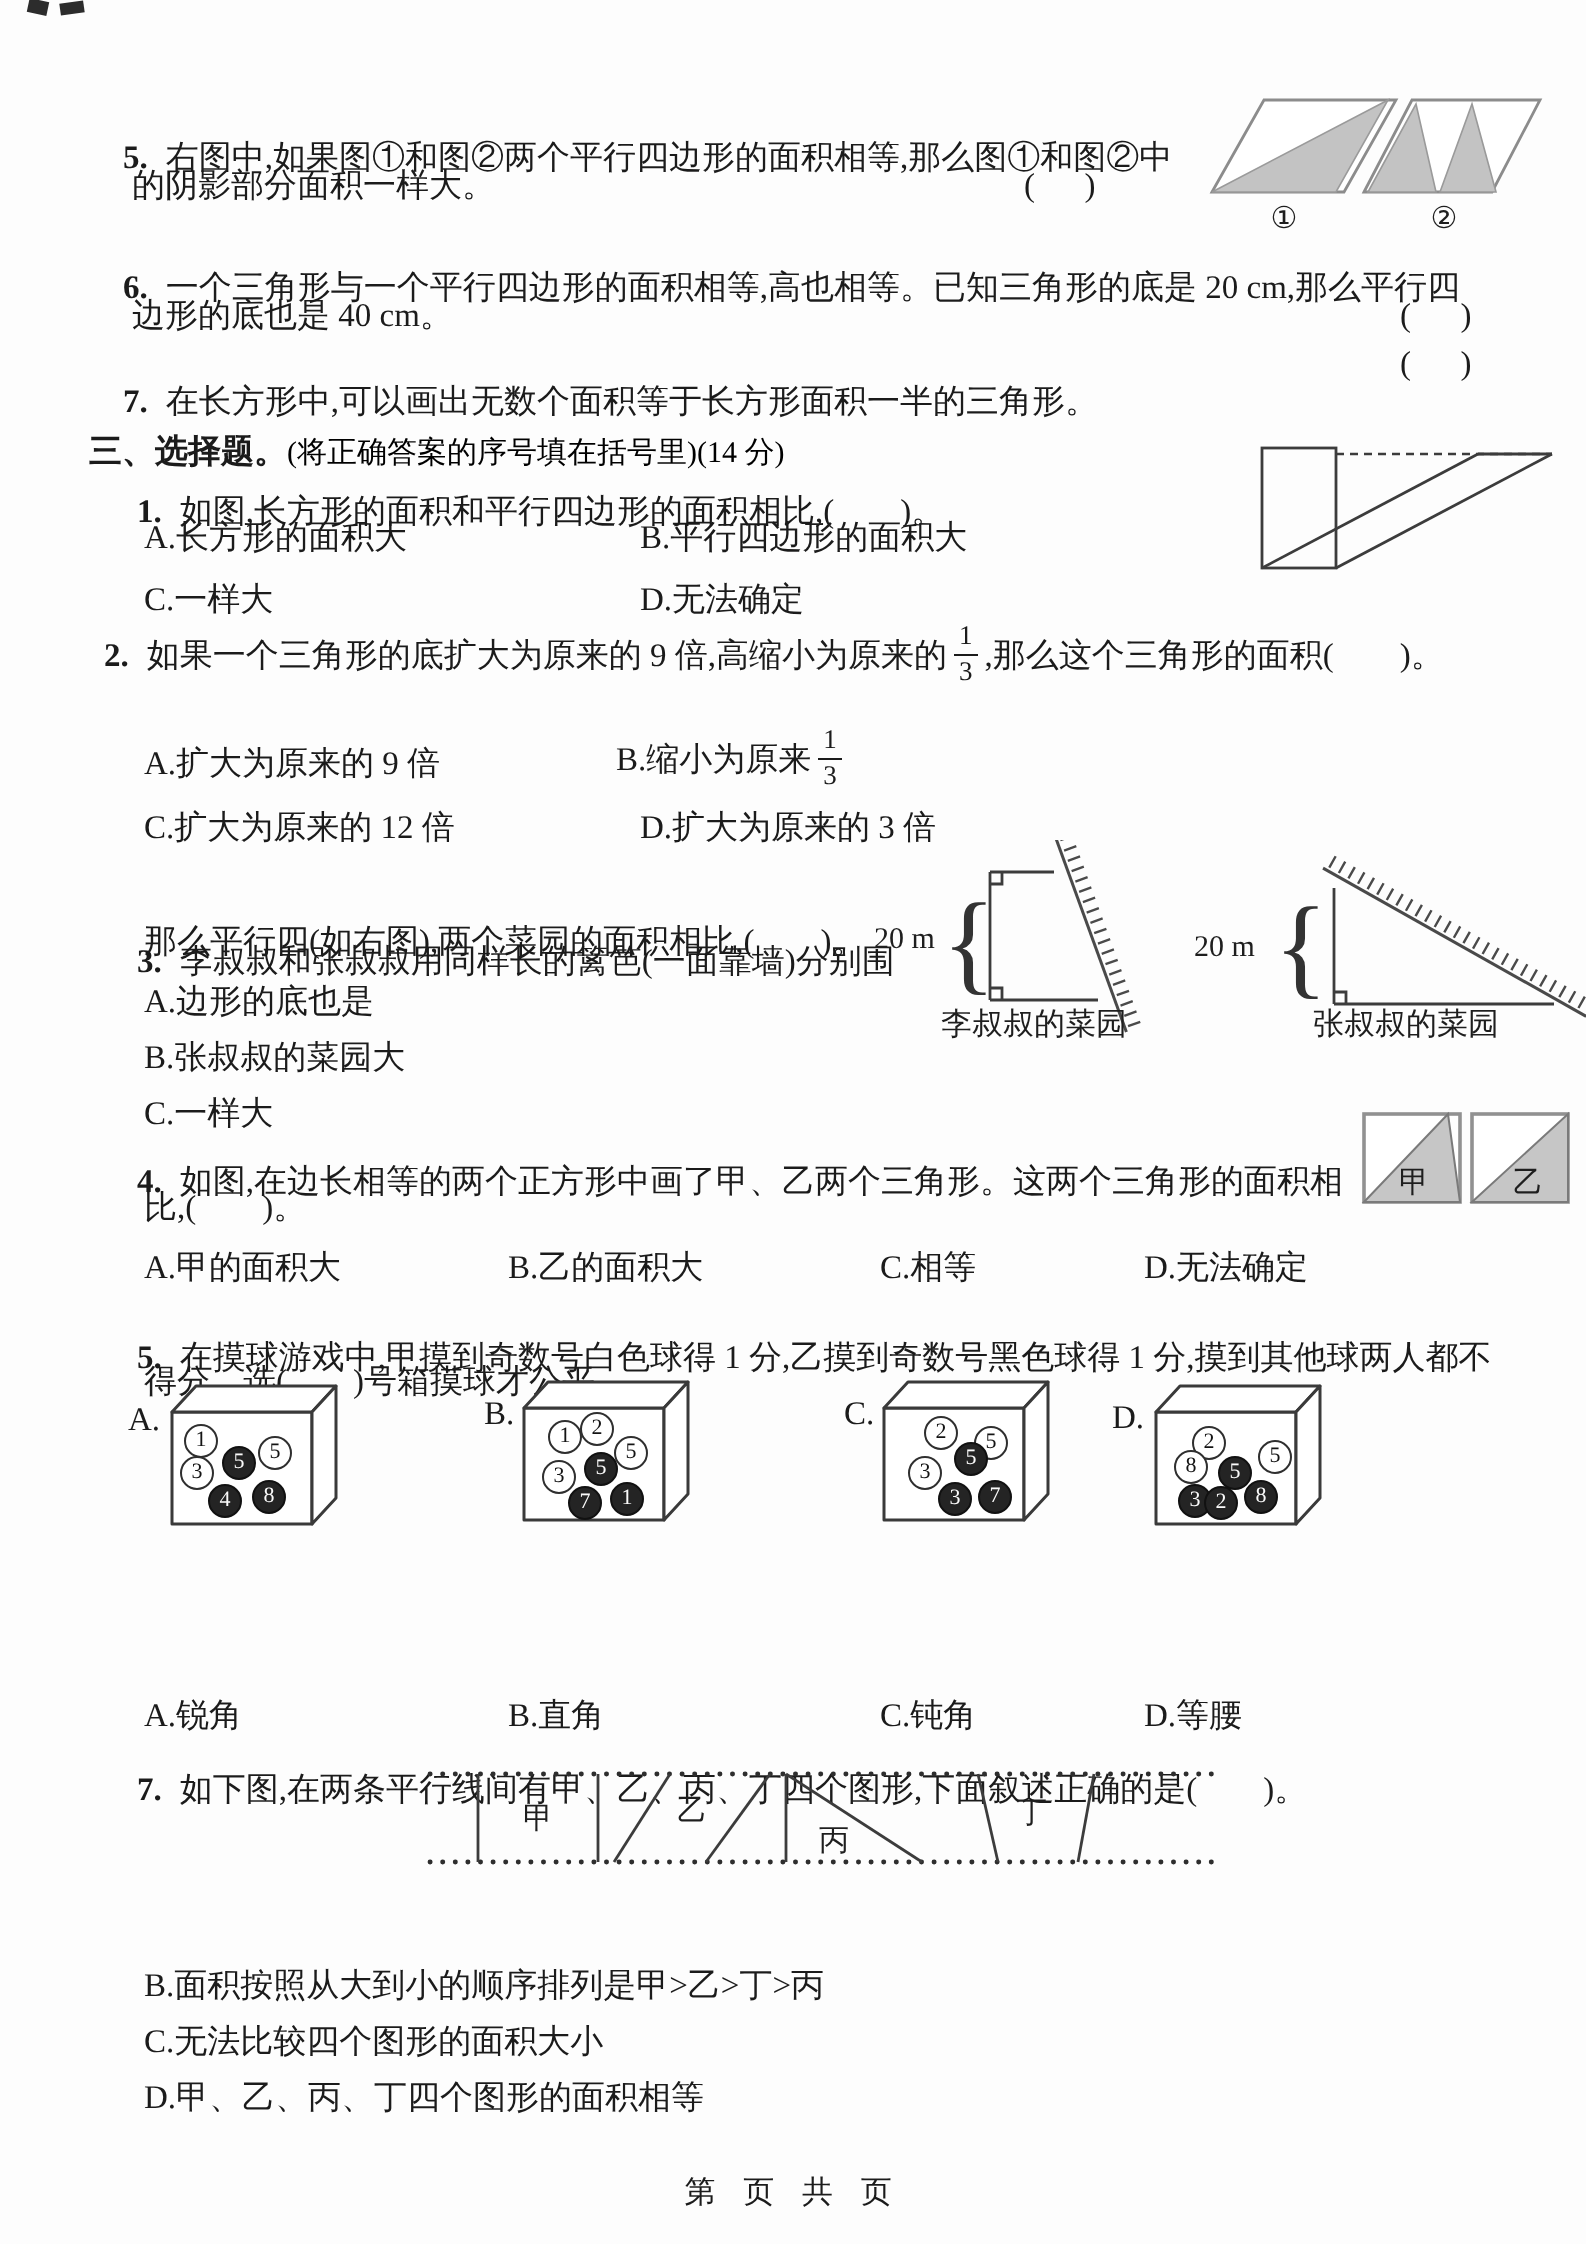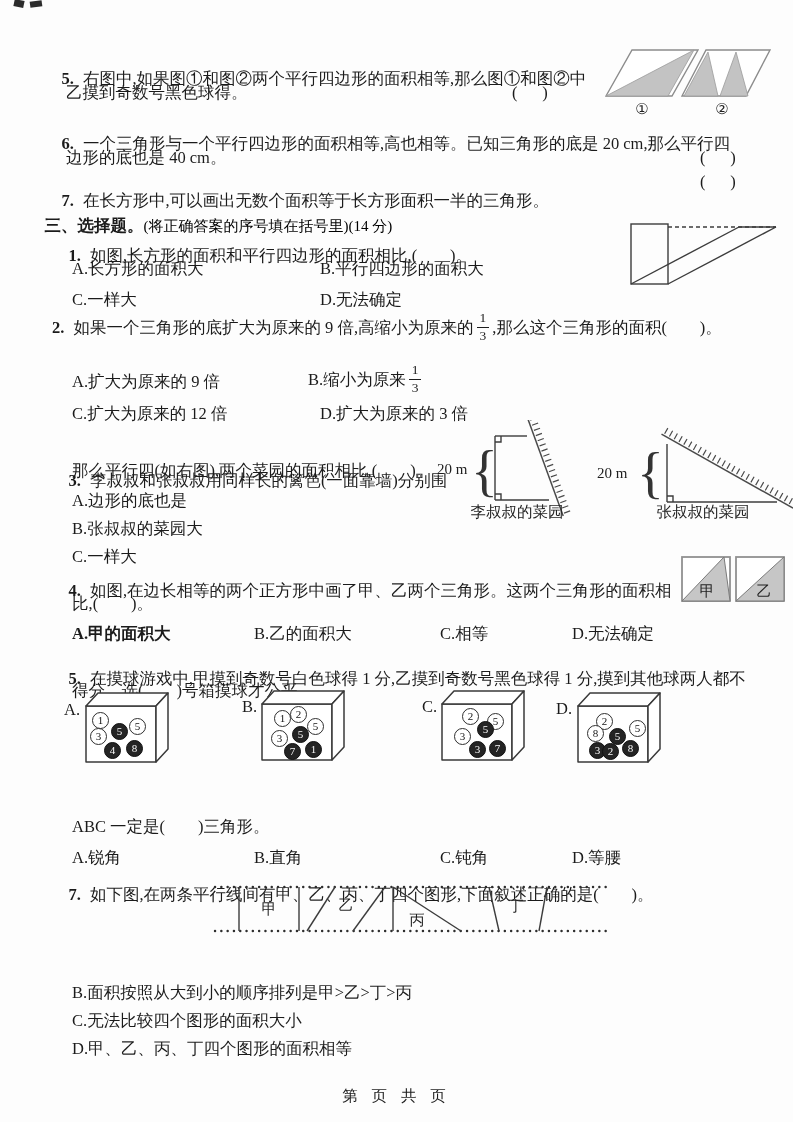--- a/index.html
+++ b/index.html
@@ -45,21 +45,21 @@
 <body>
 
 <div class="page">
 
   <div class="artifact" style="left:14px;top:0;width:10px;height:7px;transform:rotate(12deg);"></div>
   <div class="artifact" style="left:30px;top:1px;width:12px;height:6px;transform:rotate(-8deg);"></div>
 
   <div class="t" style="left:45px;top:50px;">
     <span class="qnum">5.</span><span>右图中,如果图①和图②两个平行四边形的面积相等,那么图①和图②中</span>
   </div>
-  <div class="t" style="left:66px;top:83px;">乙摸到奇数号黑色球得。</div>
+  <div class="t" style="left:66px;top:83px;">的阴影部分面积一样大。</div>
   <div class="t" style="left:512px;top:83px;">(      )</div>
 
   <svg class="fig" style="left:602px;top:44px;" width="190" height="74" viewBox="0 0 190 74">
     <polygon class="pg" points="4,52 30,6 96,6 70,52"></polygon>
     <polygon class="sh" points="4,52 92,6 66,52"></polygon>
     <polygon class="pg" points="80,52 104,6 168,6 144,52"></polygon>
     <polygon class="sh" points="82,52 106,8 116,52"></polygon>
     <polygon class="sh" points="118,52 134,8 146,52"></polygon>
     <text class="circ" x="40" y="70">①</text>
     <text class="circ" x="120" y="70">②</text>
@@ -139,21 +139,21 @@
       <line class="wall" x1="-4" y1="0" x2="147" y2="0"></line>
       <line class="hatch" x1="-2" y1="-5" x2="147" y2="-5"></line>
     </g>
     <text class="cap" x="108" y="97">张叔叔的菜园</text>
   </svg>
 
   <div class="t" style="left:52px;top:562px;">
     <span class="qnum">4.</span><span>如图,在边长相等的两个正方形中画了甲、乙两个三角形。这两个三角形的面积相</span>
   </div>
   <div class="t" style="left:72px;top:594px;">比,(        )。</div>
-  <div class="t" style="left:72px;top:624px;font-weight:bold;">A.甲的面积大</div>
+  <div class="t" style="left:72px;top:624px;">A.甲的面积大</div>
   <div class="t" style="left:254px;top:624px;">B.乙的面积大</div>
   <div class="t" style="left:440px;top:624px;">C.相等</div>
   <div class="t" style="left:572px;top:624px;">D.无法确定</div>
 
   <svg class="fig" style="left:680px;top:554px;" width="110" height="50" viewBox="0 0 110 50">
     <rect class="sq" x="2" y="3" width="48" height="44"></rect>
     <rect class="sq" x="56" y="3" width="48" height="44"></rect>
     <polygon class="sh2" points="2,47 44,3 50,47"></polygon>
     <polygon class="sh2" points="56,47 104,3 104,47"></polygon>
     <text class="figlabel" x="27" y="42">甲</text>
@@ -192,21 +192,20 @@
     </svg>
   <div class="ball white" style="left: 24px; top: 22px;">2</div><div class="ball white" style="left: 49px; top: 27px;">5</div><div class="ball white" style="left: 16px; top: 42px;">3</div><div class="ball black" style="left: 39px; top: 35px;">5</div><div class="ball black" style="left: 31px; top: 55px;">3</div><div class="ball black" style="left: 51px; top: 54px;">7</div></div>
   <div class="ballbox" style="left:574px;top:688px;">
     <svg width="94" height="80" viewBox="0 0 94 80">
       <rect class="bx" x="4" y="18" width="70" height="56"></rect>
       <path class="bx" d="M4 18 L16 5 L86 5 L74 18 Z"></path>
       <path class="bx" d="M74 18 L86 5 L86 61 L74 74 Z"></path>
     </svg>
   <div class="ball white" style="left: 22px; top: 25px;">2</div><div class="ball white" style="left: 13px; top: 37px;">8</div><div class="ball white" style="left: 55px; top: 32px;">5</div><div class="ball black" style="left: 35px; top: 40px;">5</div><div class="ball black" style="left: 15px; top: 54px;">3</div><div class="ball black" style="left: 28px; top: 55px;">2</div><div class="ball black" style="left: 48px; top: 52px;">8</div></div>
 
-  <div class="t" style="left:72px;top:817px;">ABC 一定是(        )三角形。</div>
   <div class="t" style="left:72px;top:848px;">A.锐角</div>
   <div class="t" style="left:254px;top:848px;">B.直角</div>
   <div class="t" style="left:440px;top:848px;">C.钝角</div>
   <div class="t" style="left:572px;top:848px;">D.等腰</div>
 
   <div class="t" style="left:52px;top:866px;">
     <span class="qnum">7.</span><span>如下图,在两条平行线间有甲、乙、丙、丁四个图形,下面叙述正确的是(        )。</span>
   </div>
 
   <svg class="fig" style="left:213px;top:878px;" width="395" height="60" viewBox="0 0 395 60">

